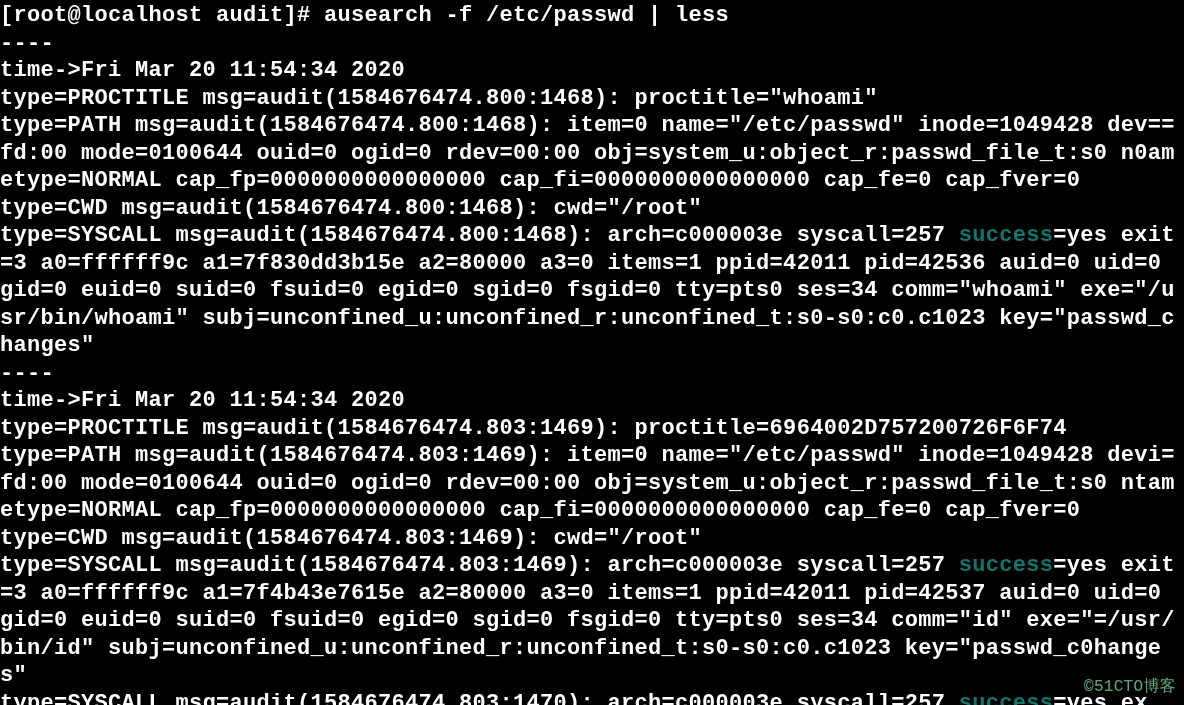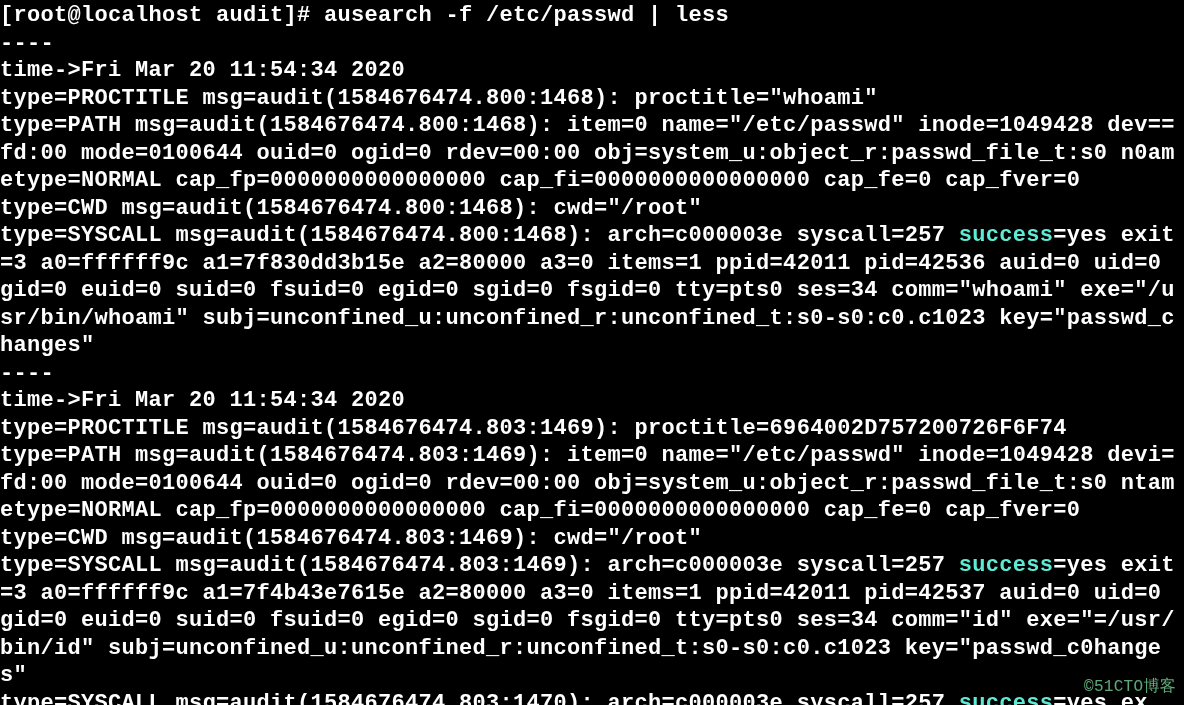--- a/index.html
+++ b/index.html
@@ -23,21 +23,21 @@
     .terminal {
       white-space: pre-wrap;
       word-break: break-all;
       padding: 2px 0 0 0;
     }
     .line {
       display: block;
       font-weight: bold;
     }
     .success {
-      color: #5eead4;
+      color: #0f766e;
     }
     .watermark {
       position: absolute;
       bottom: 8px;
       right: 8px;
       color: #86efac;
       font-size: 16px;
       opacity: 0.7;
     }
   </style>

